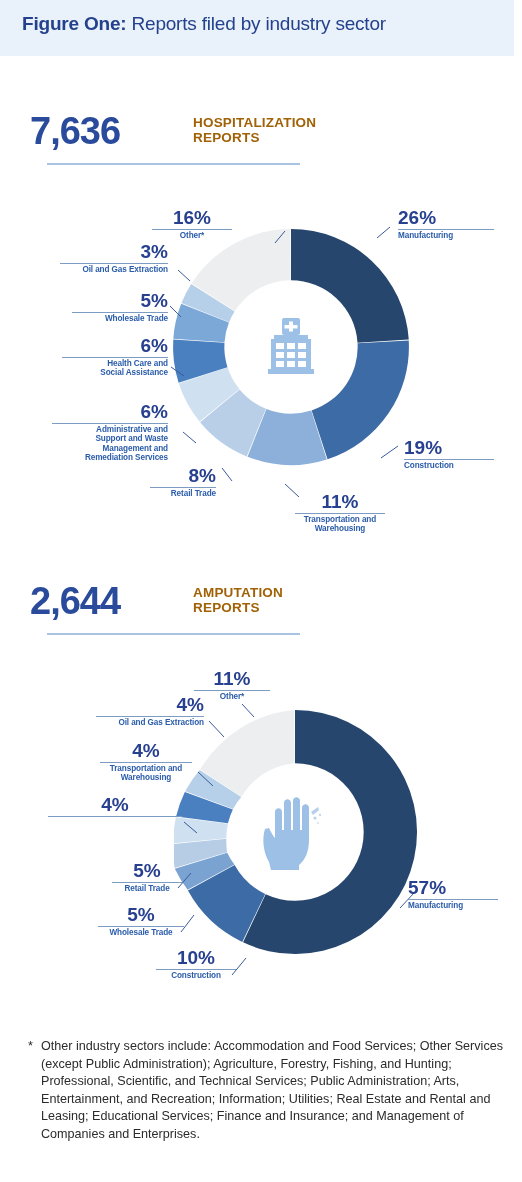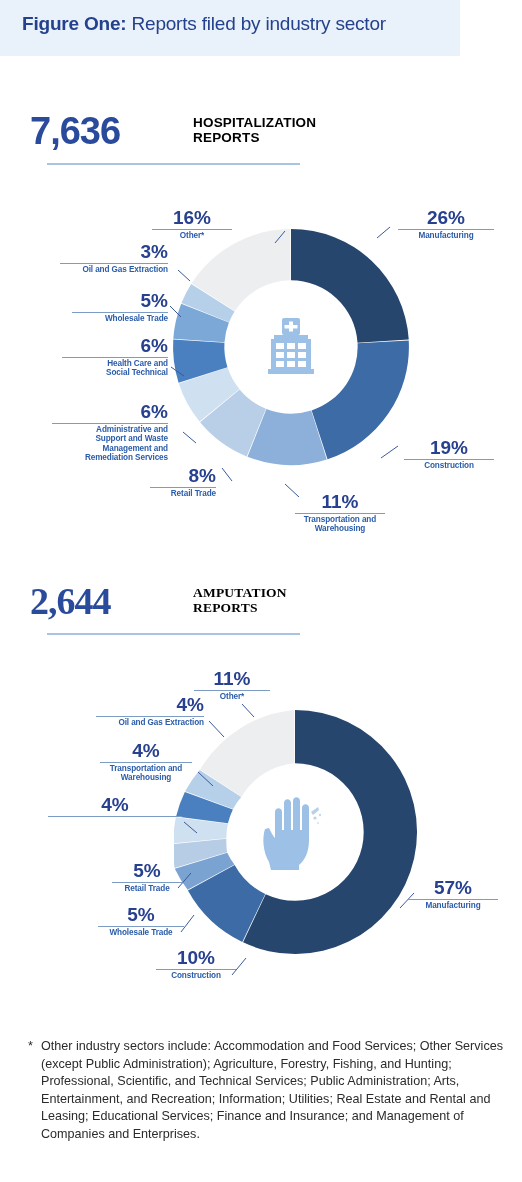--- a/index.html
+++ b/index.html
@@ -6,41 +6,41 @@
   body{
     width:522px;height:1182px;
     background:#ffffff;
     font-family:"Liberation Sans", sans-serif;
     color:#2b4a8b;
     overflow:hidden;
     position:relative;
   }
   
   .banner{
-    position:absolute;left:0;top:0;width:460px;height:56px;
+    position:absolute;left:0;top:0;width:514px;height:56px;
     background:#e9f1fa;
   }
   .banner-text{
     position:absolute;left:22px;top:13px;
     font-size:19px;letter-spacing:-0.2px;
     color:#23418d;white-space:nowrap;
   }
   .banner-text .b{font-weight:bold;}
   .banner-text .n{font-weight:normal;}
 
   
   .count-block{position:absolute;}
   .count-num{
     position:absolute;left:0;top:0;
     font-size:38px;font-weight:bold;color:#2a4b9b;
     letter-spacing:-1px;line-height:46px;
   }
   .count-lbl{
     position:absolute;
-    font-size:13.5px;font-weight:bold;color:#000000;
+    font-size:13.5px;font-weight:bold;color:#a16207;
     line-height:15px;letter-spacing:0.2px;
   }
   .count-rule{
     position:absolute;height:2px;background:#a8c4e0;
   }
 
   
   .donut{position:absolute;}
   .donut svg{display:block;}
 
@@ -48,21 +48,21 @@
   .lab{position:absolute;}
   .lab .pct{
     font-size:19px;font-weight:bold;color:#27408f;
     line-height:20px;white-space:nowrap;
   }
   .lab .rule{height:1px;background:#7d9cc4;margin:1px 0 1px 0;}
   .lab .nm{
     font-size:8.2px;font-weight:bold;color:#2a5caa;
     line-height:9.4px;letter-spacing:-0.1px;
   }
-  .lab.r{text-align:center;}
+  .lab.r{text-align:left;}
   .lab.l{text-align:right;}
   .lab.c{text-align:center;}
 
   
   .leader{position:absolute;overflow:visible;}
   .leader line{stroke:#3a5a9a;stroke-width:1;}
 
   
   .foot{
     position:absolute;left:28px;top:1038px;width:478px;
@@ -161,21 +161,21 @@
   <div class="pct">5%</div>
   <div class="rule"></div>
   <div class="nm">Wholesale Trade</div>
 </div>
 
 <div class="lab l" style="left:62px;top:336px;width:106px;">
   <div class="pct">6%</div>
   <div class="rule"></div>
   <div class="nm">
     <span>Health Care and</span><br>
-    <span>Social Technical</span>
+    <span>Social Assistance</span>
   </div>
 </div>
 
 <div class="lab l" style="left:52px;top:402px;width:116px;">
   <div class="pct">6%</div>
   <div class="rule"></div>
   <div class="nm">
     <span>Administrative and</span><br>
     <span>Support and Waste</span><br>
     <span>Management and</span><br>
@@ -203,21 +203,21 @@
   <div class="rule"></div>
   <div class="nm">Manufacturing</div>
 </div>
 
 <div class="lab r" style="left:404px;top:438px;width:90px;">
   <div class="pct">19%</div>
   <div class="rule"></div>
   <div class="nm">Construction</div>
 </div>
 
-<div class="count-block" style="left:30px;top:578px;width:300px;height:60px;font-family:Liberation Serif, serif;">
+<div class="count-block" style="left:30px;top:578px;width:300px;height:60px;">
   <div class="count-num">2,644</div>
   <div class="count-lbl" style="left:163px;top:7px;">
     <span>AMPUTATION</span><br>
     <span>REPORTS</span>
   </div>
 </div>
 <div class="count-rule" style="left:47px;top:633px;width:253px;"></div>
 
 <div class="donut" style="left:174px;top:702px;">
   <svg width="248" height="260" viewBox="0 0 248 260">

